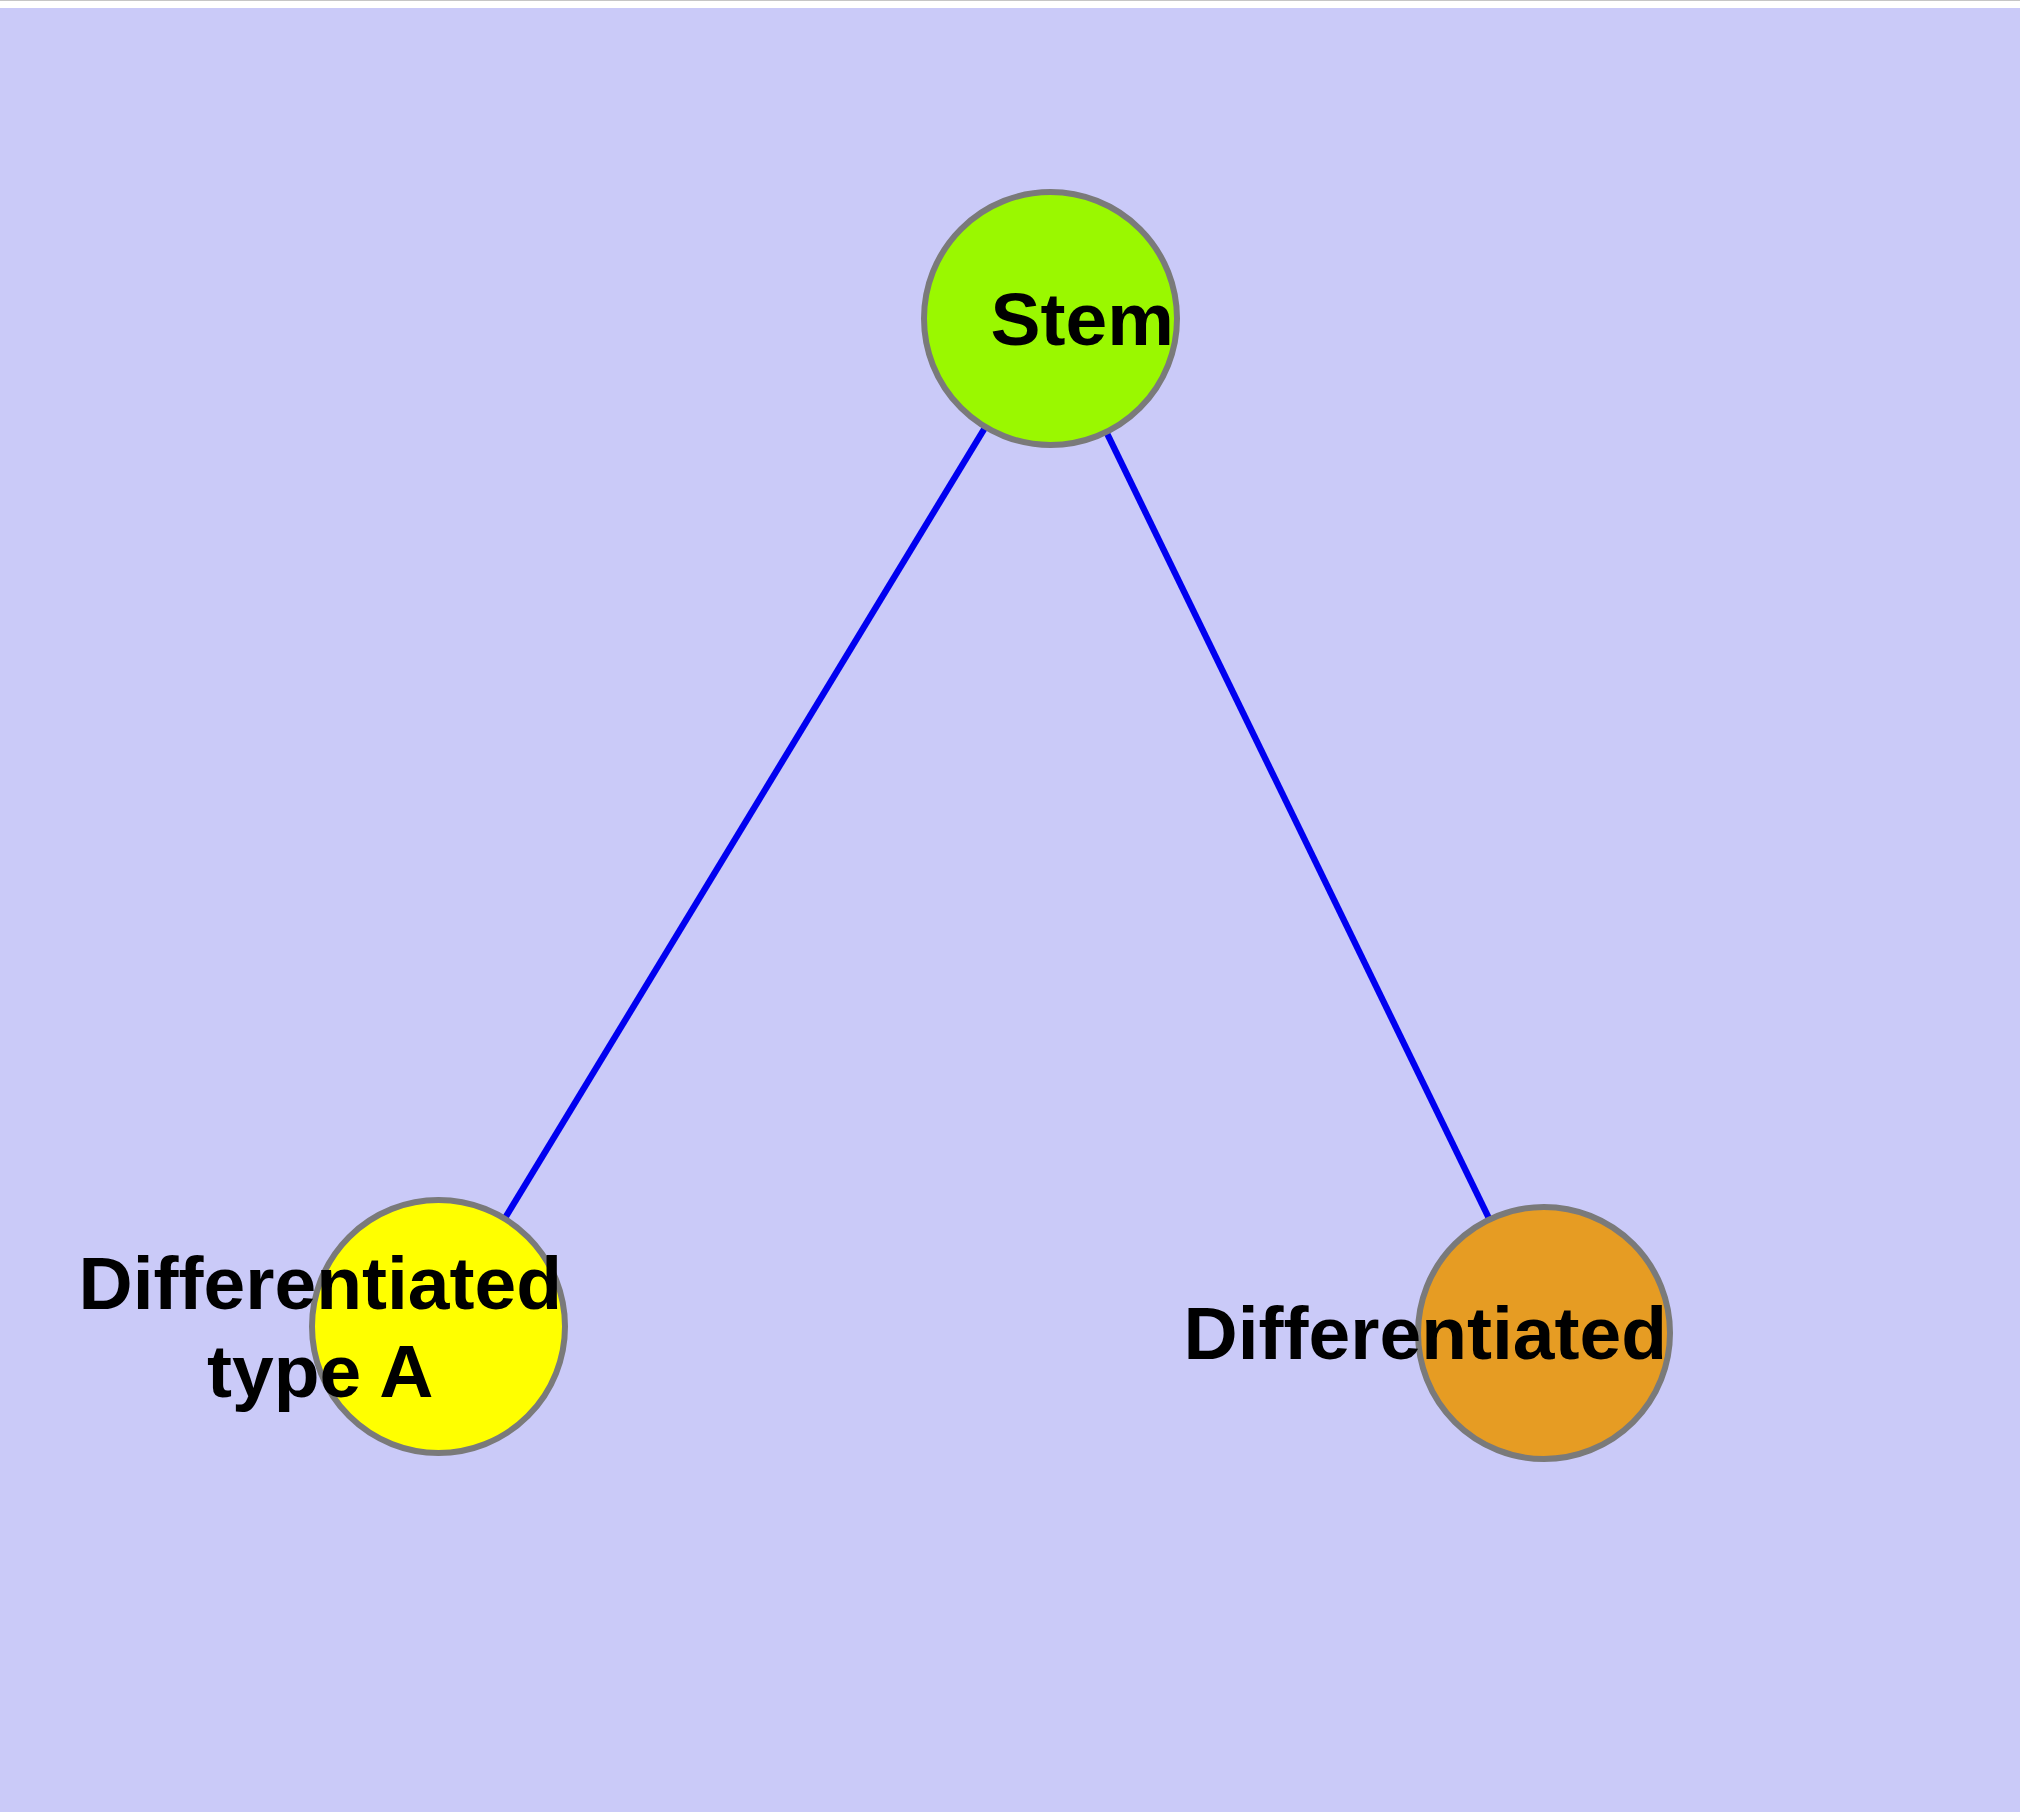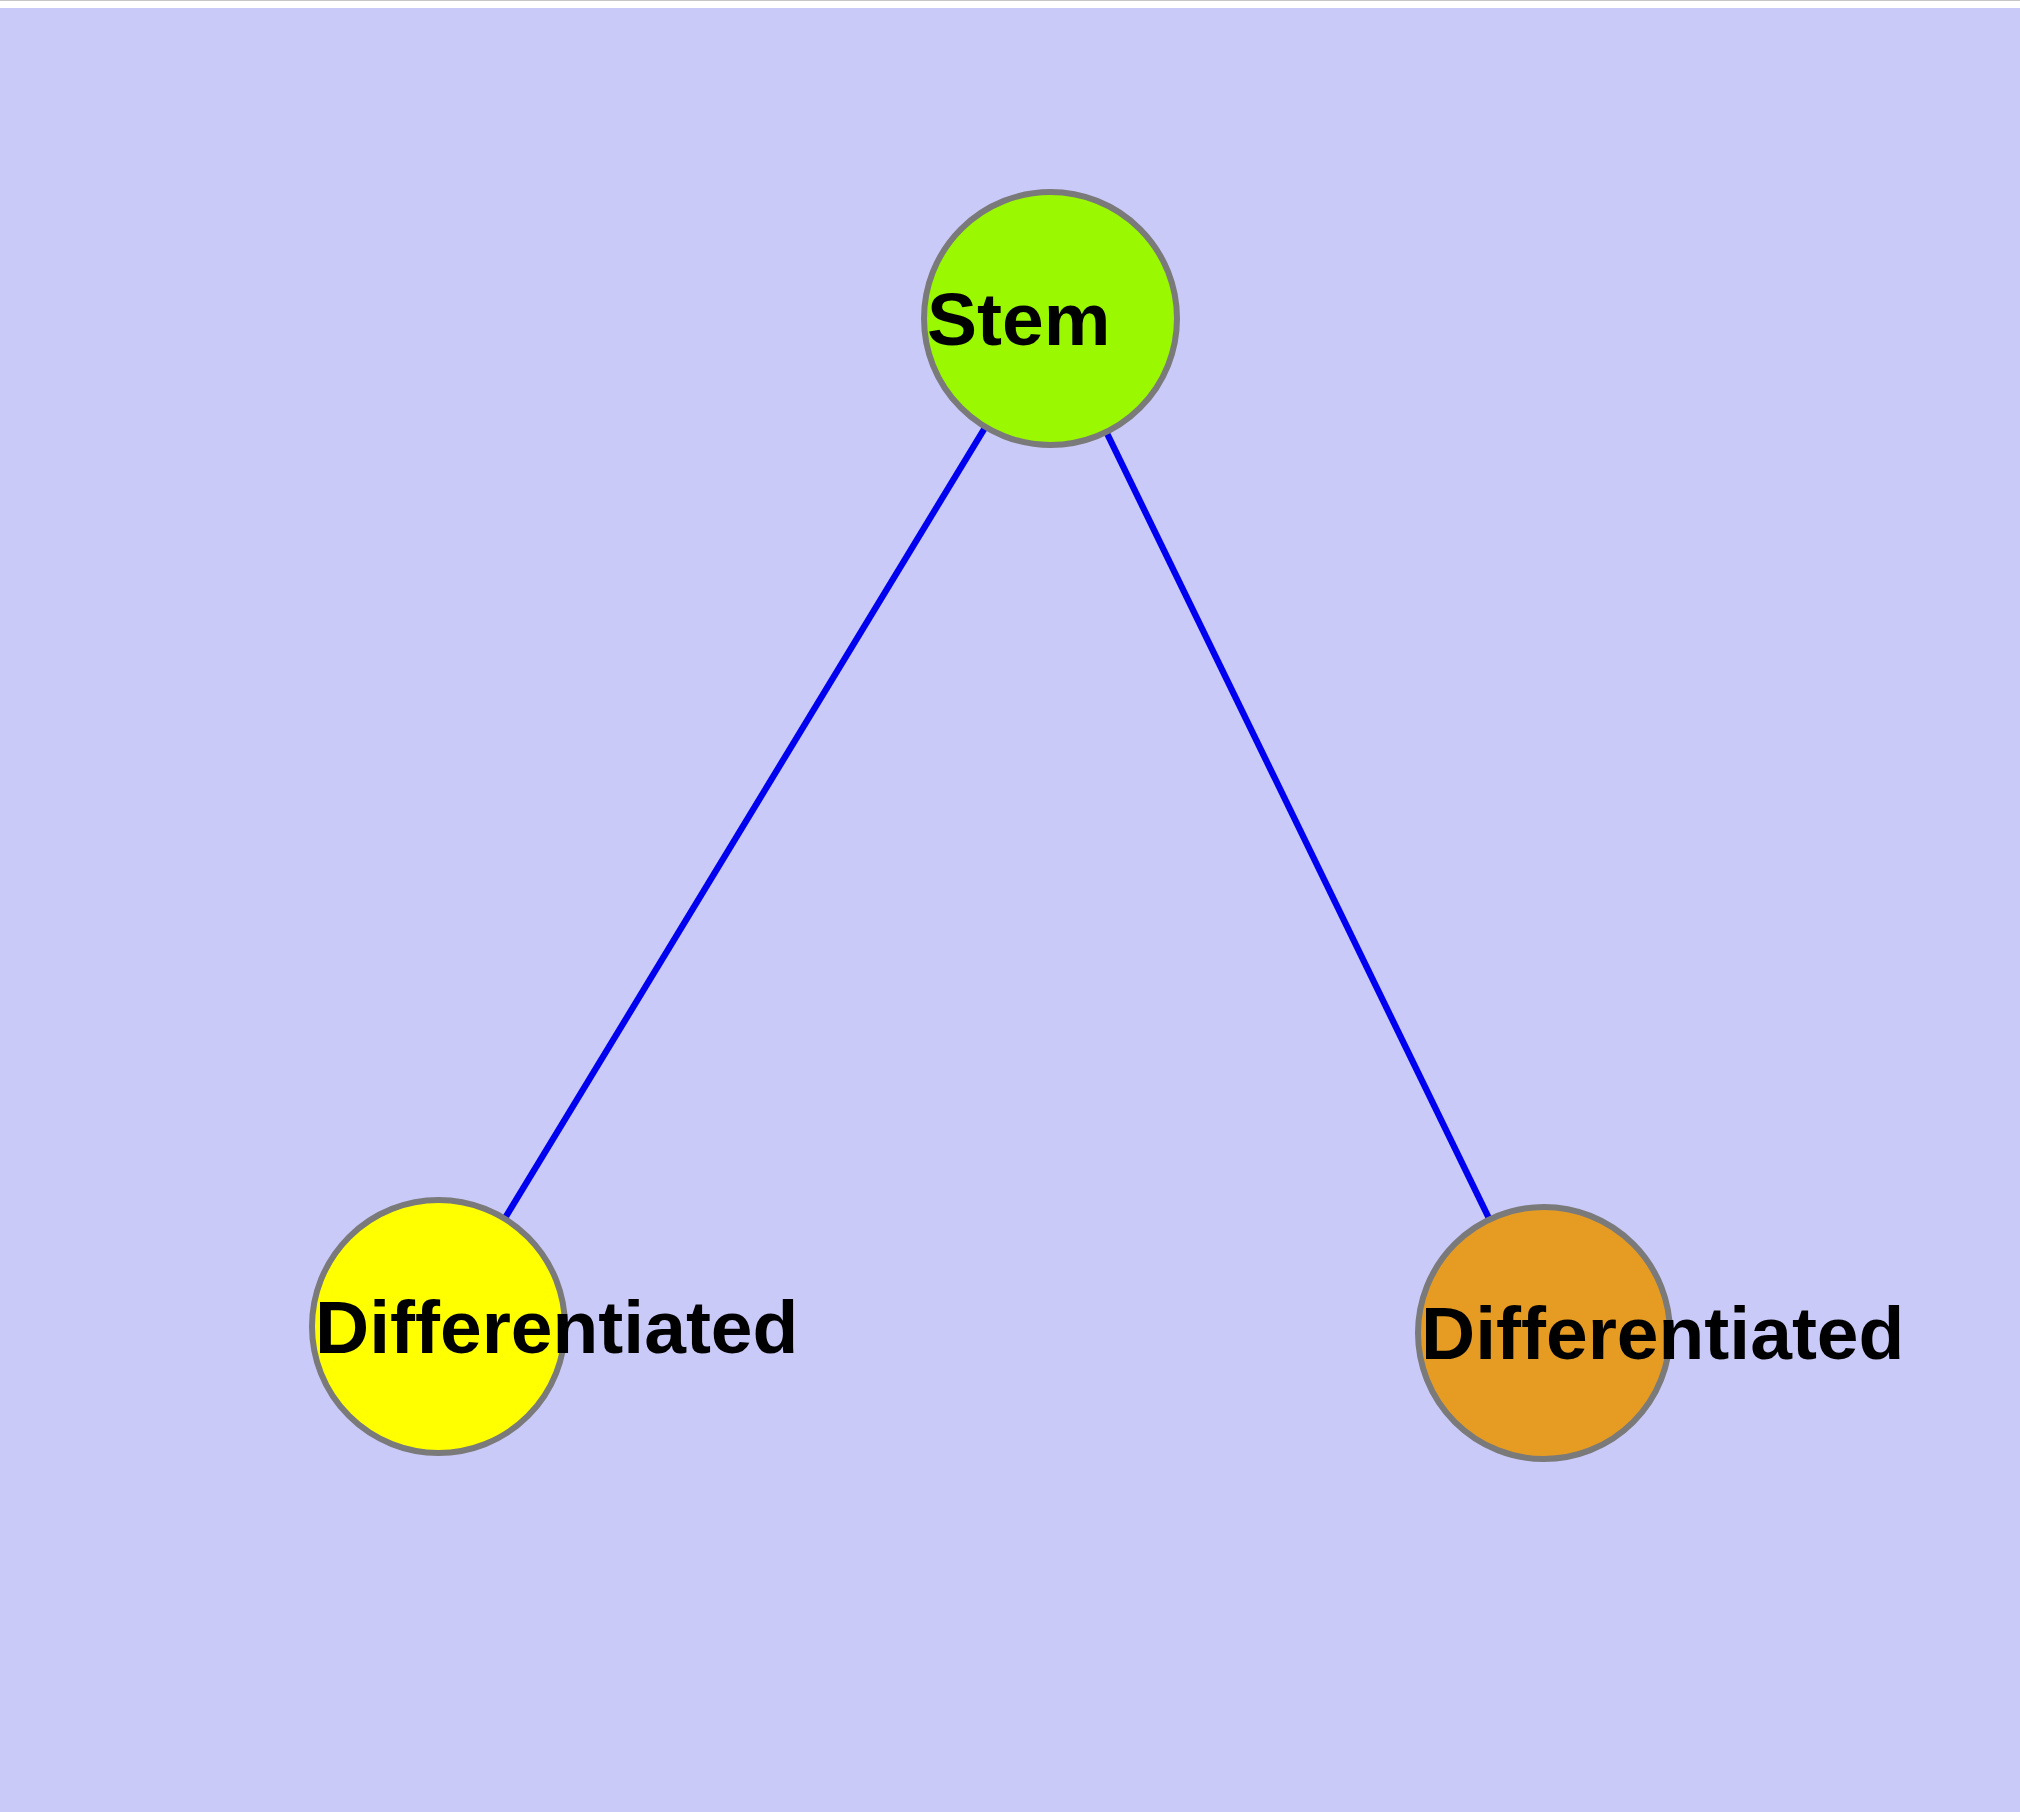--- a/index.html
+++ b/index.html
@@ -32,21 +32,21 @@
     stroke: #0000f0;
     stroke-width: 7.5;
   }
   .node {
     position: absolute;
     box-sizing: border-box;
     border: 6px solid #7a7a7a;
     border-radius: 50%;
     display: flex;
     align-items: center;
-    justify-content: flex-start;
+    justify-content: flex-end;
     z-index: 2;
   }
   .node-stem {
     left: 921px; top: 189px;
     width: 259px; height: 259px;
     background: #9af800;
   }
   .node-type-a {
     left: 309px; top: 1197px;
     width: 259px; height: 259px;
@@ -80,20 +80,21 @@
 
   <div class="node node-stem">
     <div class="node-label">
       <div>Stem</div>
     </div>
   </div>
 
   <div class="node node-type-a">
     <div class="node-label">
       <div>Differentiated</div>
+      <div>type A</div>
     </div>
   </div>
 
   <div class="node node-type-b">
     <div class="node-label">
       <div>Differentiated</div>
     </div>
   </div>
 
 </div>

